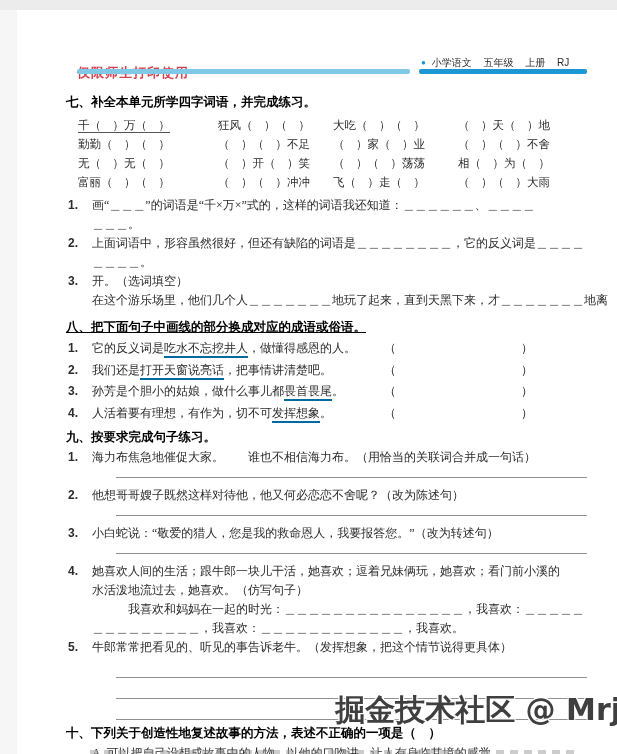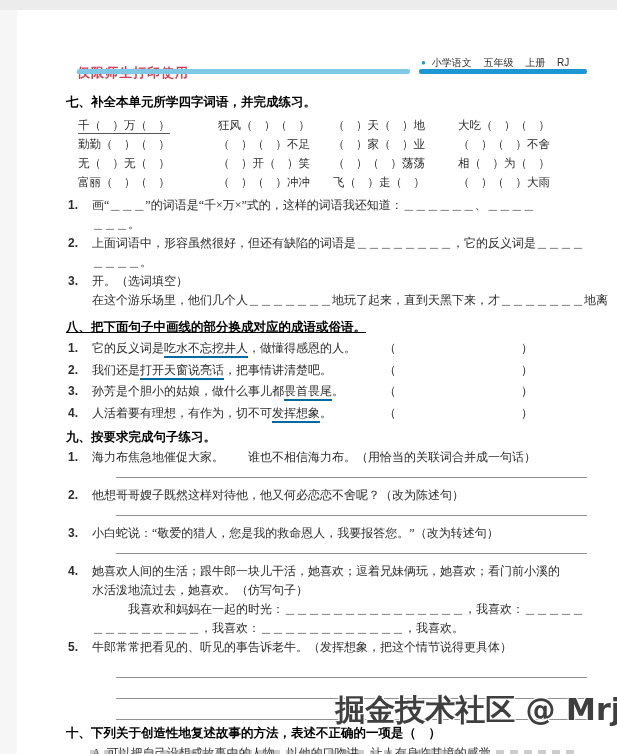--- a/index.html
+++ b/index.html
@@ -16,21 +16,21 @@
   .meta{position:absolute;left:421px;top:56px;font-family:"Liberation Sans","DejaVu Sans",sans-serif;
         font-size:10px;color:#2a2a2a;white-space:nowrap;}
   .meta .dot{color:#1d97d4;font-size:8px;margin-right:3px;vertical-align:1px;}
   .meta span.part{margin-right:9px;}
 
   
   .main{position:absolute;left:66px;top:93px;width:523px;font-size:12px;line-height:19px;}
   .sec-title{font-family:"Liberation Sans","DejaVu Sans",sans-serif;font-weight:bold;font-size:12.5px;
              color:#000000;line-height:18px;margin-bottom:2px;white-space:nowrap;}
   .grid{margin:5px 0 4px 12px;display:grid;grid-template-columns:140px 115px 125px auto;
-        font-size:11.5px;line-height:19px;white-space:nowrap;font-family:Liberation Mono, monospace;}
+        font-size:11.5px;line-height:19px;white-space:nowrap;}
   .uline{border-bottom:1px solid #555;padding-bottom:1px;}
 
   .qrow{display:flex;align-items:flex-start;}
   .qnum{flex:none;width:24px;font-family:"Liberation Sans","DejaVu Sans",sans-serif;font-weight:bold;
         padding-left:2px;}
   .qbody{flex:1;min-width:0;white-space:nowrap;}
 
   .s8row{position:relative;line-height:21.5px;display:flex;}
   .uphrase{border-bottom:2px solid #0369a1;padding-bottom:1px;}
   .popen{position:absolute;left:318px;top:0;}
@@ -64,22 +64,22 @@
     <span class="part">上册</span>
     <span>RJ</span>
   </div>
 
   <div class="main">
 
     <div class="sec-title">七、补全本单元所学四字词语，并完成练习。</div>
     <div class="grid">
       <span><span class="uline">千（　）万（　）</span></span>
       <span>狂风（　）（　）</span>
+      <span>大吃（　）（　）</span>
       <span>（　）天（　）地</span>
-      <span>大吃（　）（　）</span>
       <span>勤勤（　）（　）</span>
       <span>（　）（　）不足</span>
       <span>（　）家（　）业</span>
       <span>（　）（　）不舍</span>
       <span>无（　）无（　）</span>
       <span>（　）开（　）笑</span>
       <span>（　）（　）荡荡</span>
       <span>相（　）为（　）</span>
       <span>富丽（　）（　）</span>
       <span>（　）（　）冲冲</span>

